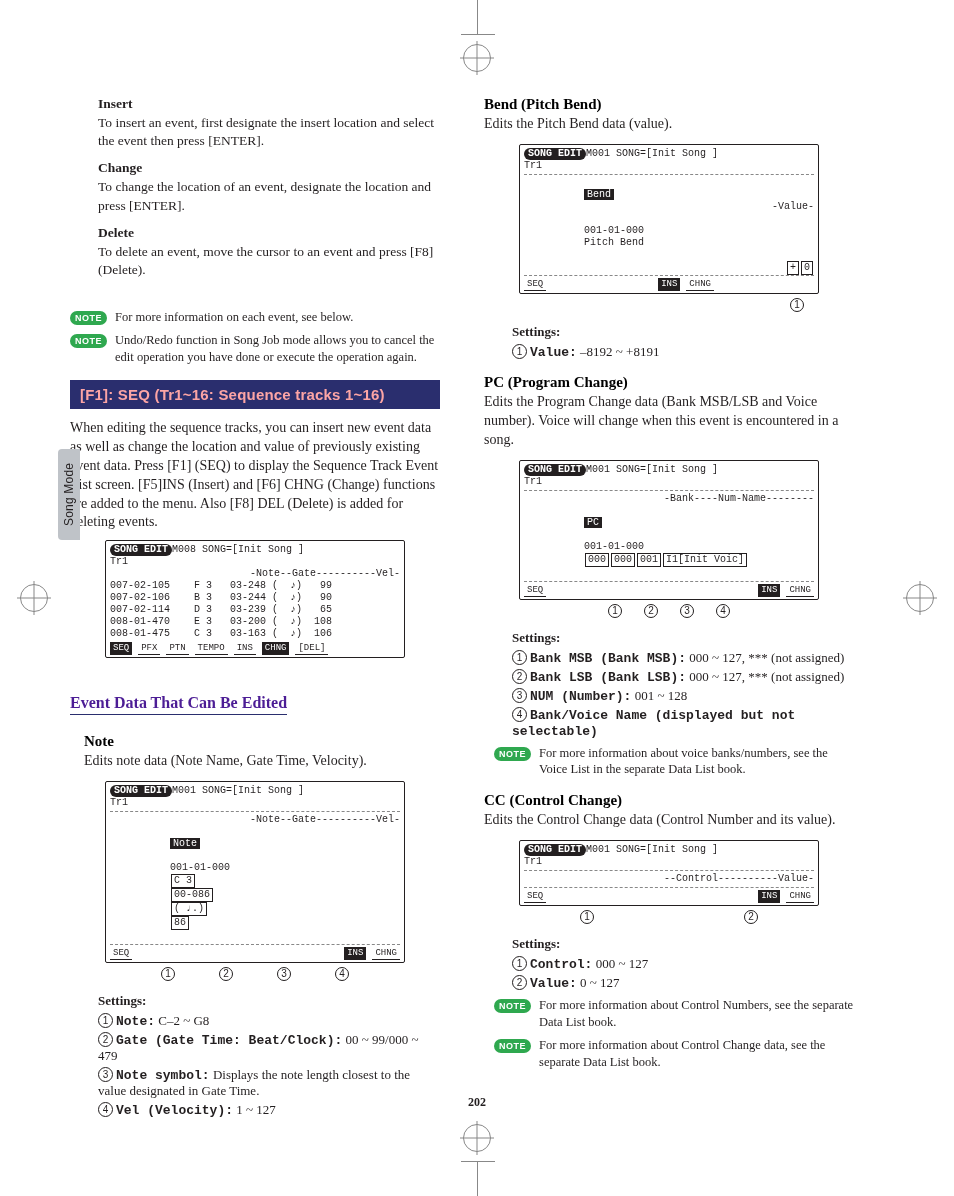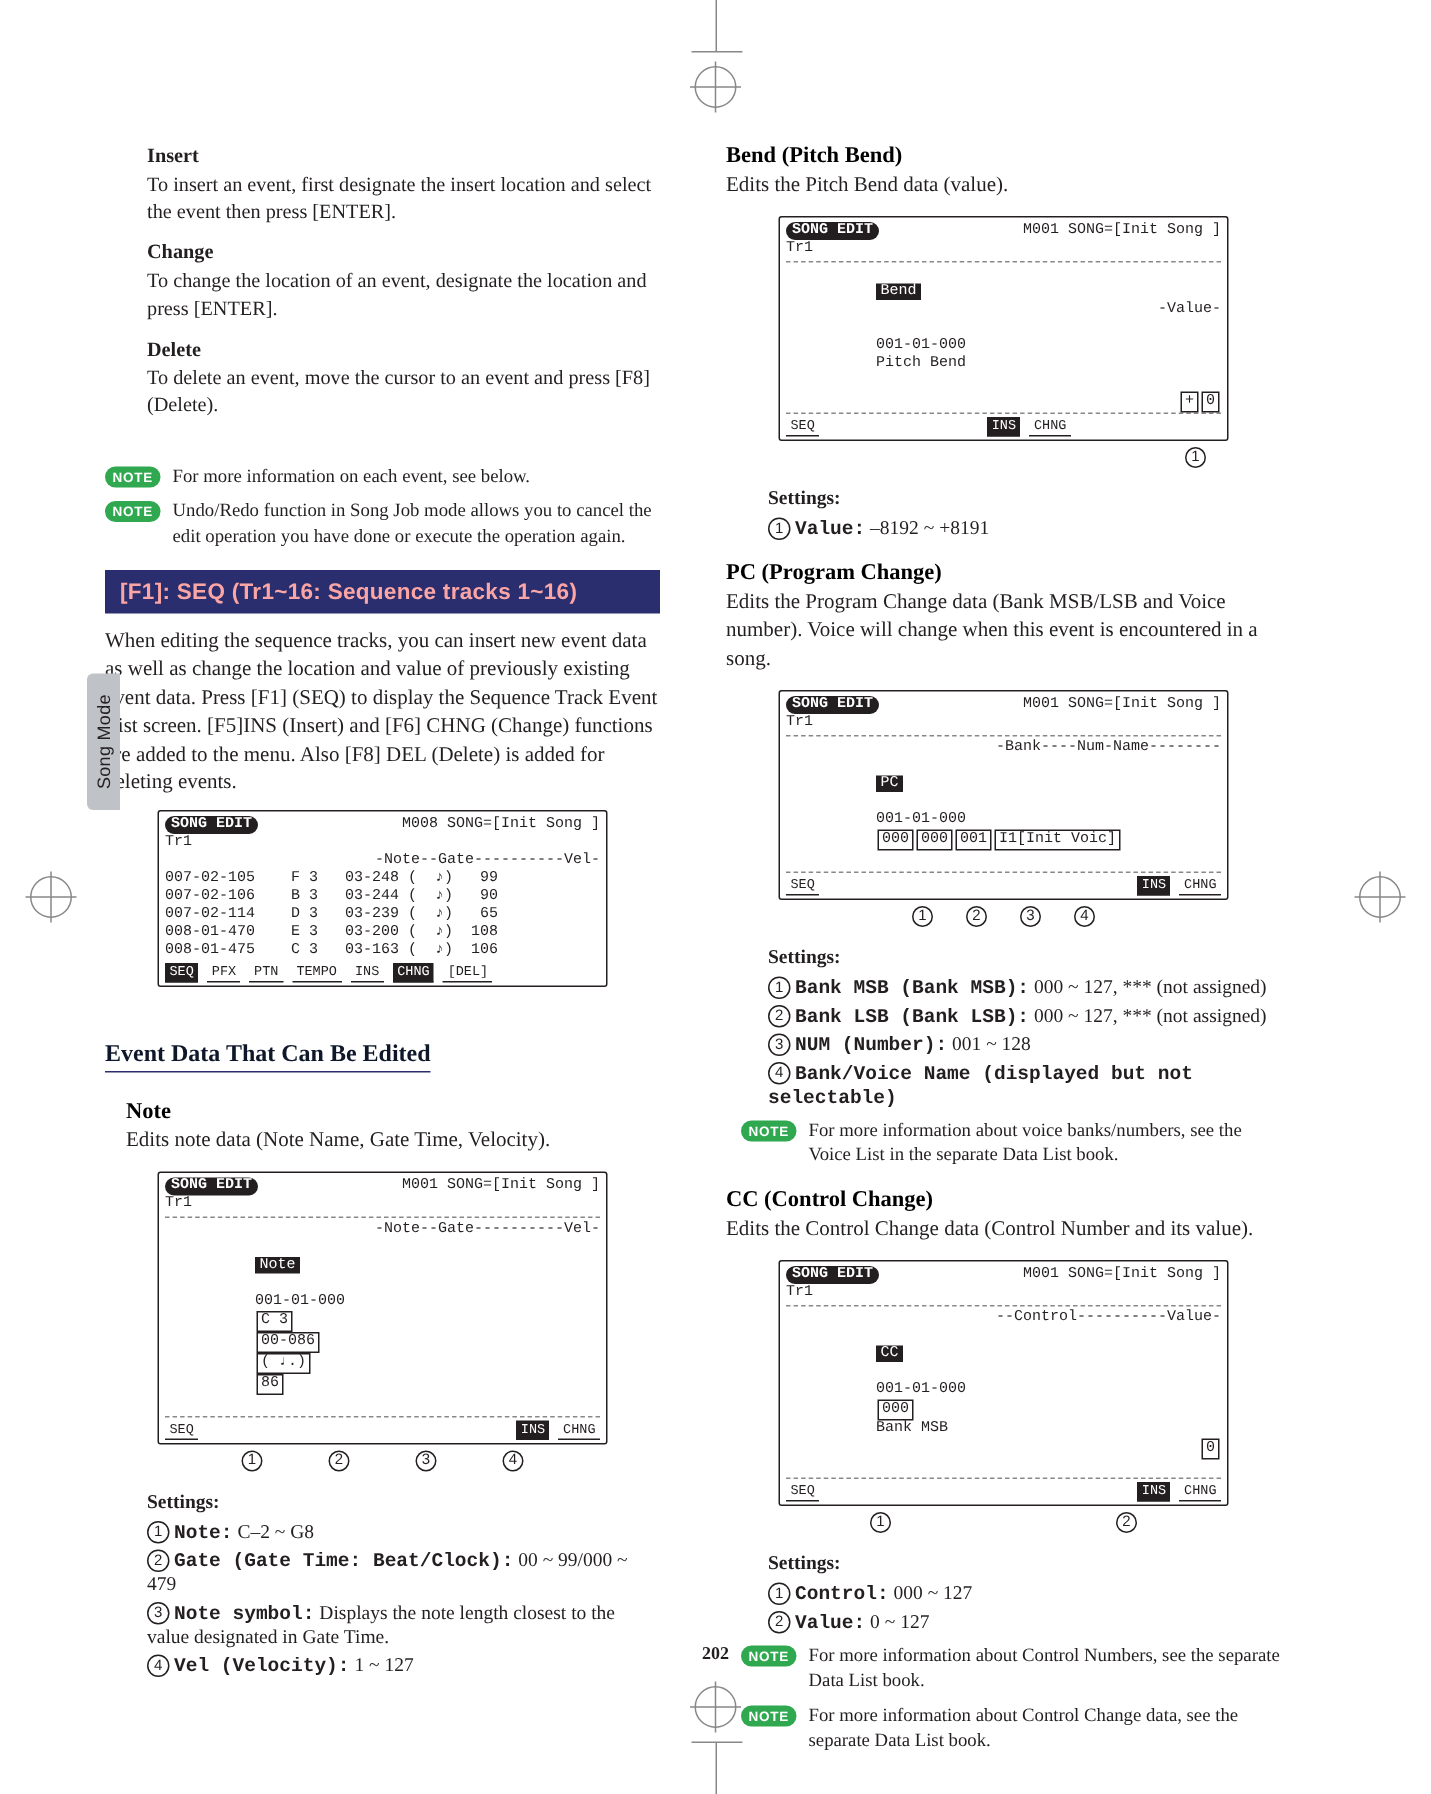--- a/index.html
+++ b/index.html
@@ -132,21 +132,21 @@
     color: #fca5a5;
     font-family: Arial, Helvetica, sans-serif;
     font-weight: 800;
     font-size: 15px;
     padding: 6px 10px;
     margin: 14px 0 10px 0;
     letter-spacing: .2px;
   }
 
   h3.section-blue {
-    color: #0f172a;
+    color: #4c1d95;
     font-weight: bold;
     font-size: 16px;
     margin: 8px 0 4px 0;
     border-bottom: 1px solid #2a2e6e;
     display: inline-block;
     padding-bottom: 2px;
     font-family: "Times New Roman", Georgia, serif;
   }
   h4.sub-blue {
     color: #000000;
@@ -189,21 +189,20 @@
     border-radius: 2px;
     background: #fff;
     font-family: "Courier New", monospace;
     font-size: 10px;
     line-height: 12px;
     padding: 3px 4px 2px 4px;
     box-sizing: border-box;
   }
   .lcd .titlebar {
     display: flex;
-    justify-content: space-between;
     font-size: 10px;
   }
   .lcd .tag {
     background: #231f20;
     color: #fff;
     padding: 0 4px;
     border-radius: 6px;
     font-weight: bold;
   }
   .lcd .row { white-space: pre; }
@@ -452,27 +451,20 @@
       <p class="body" style="font-size:14px">Edits the Control Change data (Control Number and its value).</p>
 
       <div class="lcd">
         <div class="titlebar">
           <span class="tag">SONG EDIT</span>
           <span>M001 SONG=[Init Song ]</span>
         </div>
         <div class="row">Tr1</div>
         <div class="divider"></div>
         <div class="row" style="text-align:right">--Control----------Value-</div>
-        <div class="row">
-          <span class="inv">CC</span><br>
-          <span>001-01-000</span>&nbsp;&nbsp;
-          <span class="box">000</span>
-          <span>Bank MSB</span>
-          <span style="float:right"><span class="box">0</span></span>
-        </div>
         <div class="divider"></div>
         <div class="tabbar">
           <span class="tab">SEQ</span>
           <span style="flex:1"></span>
           <span class="tab inv">INS</span>
           <span class="tab">CHNG</span>
         </div>
       </div>
       <div class="callouts" style="gap:150px">
         <span class="c">1</span>

